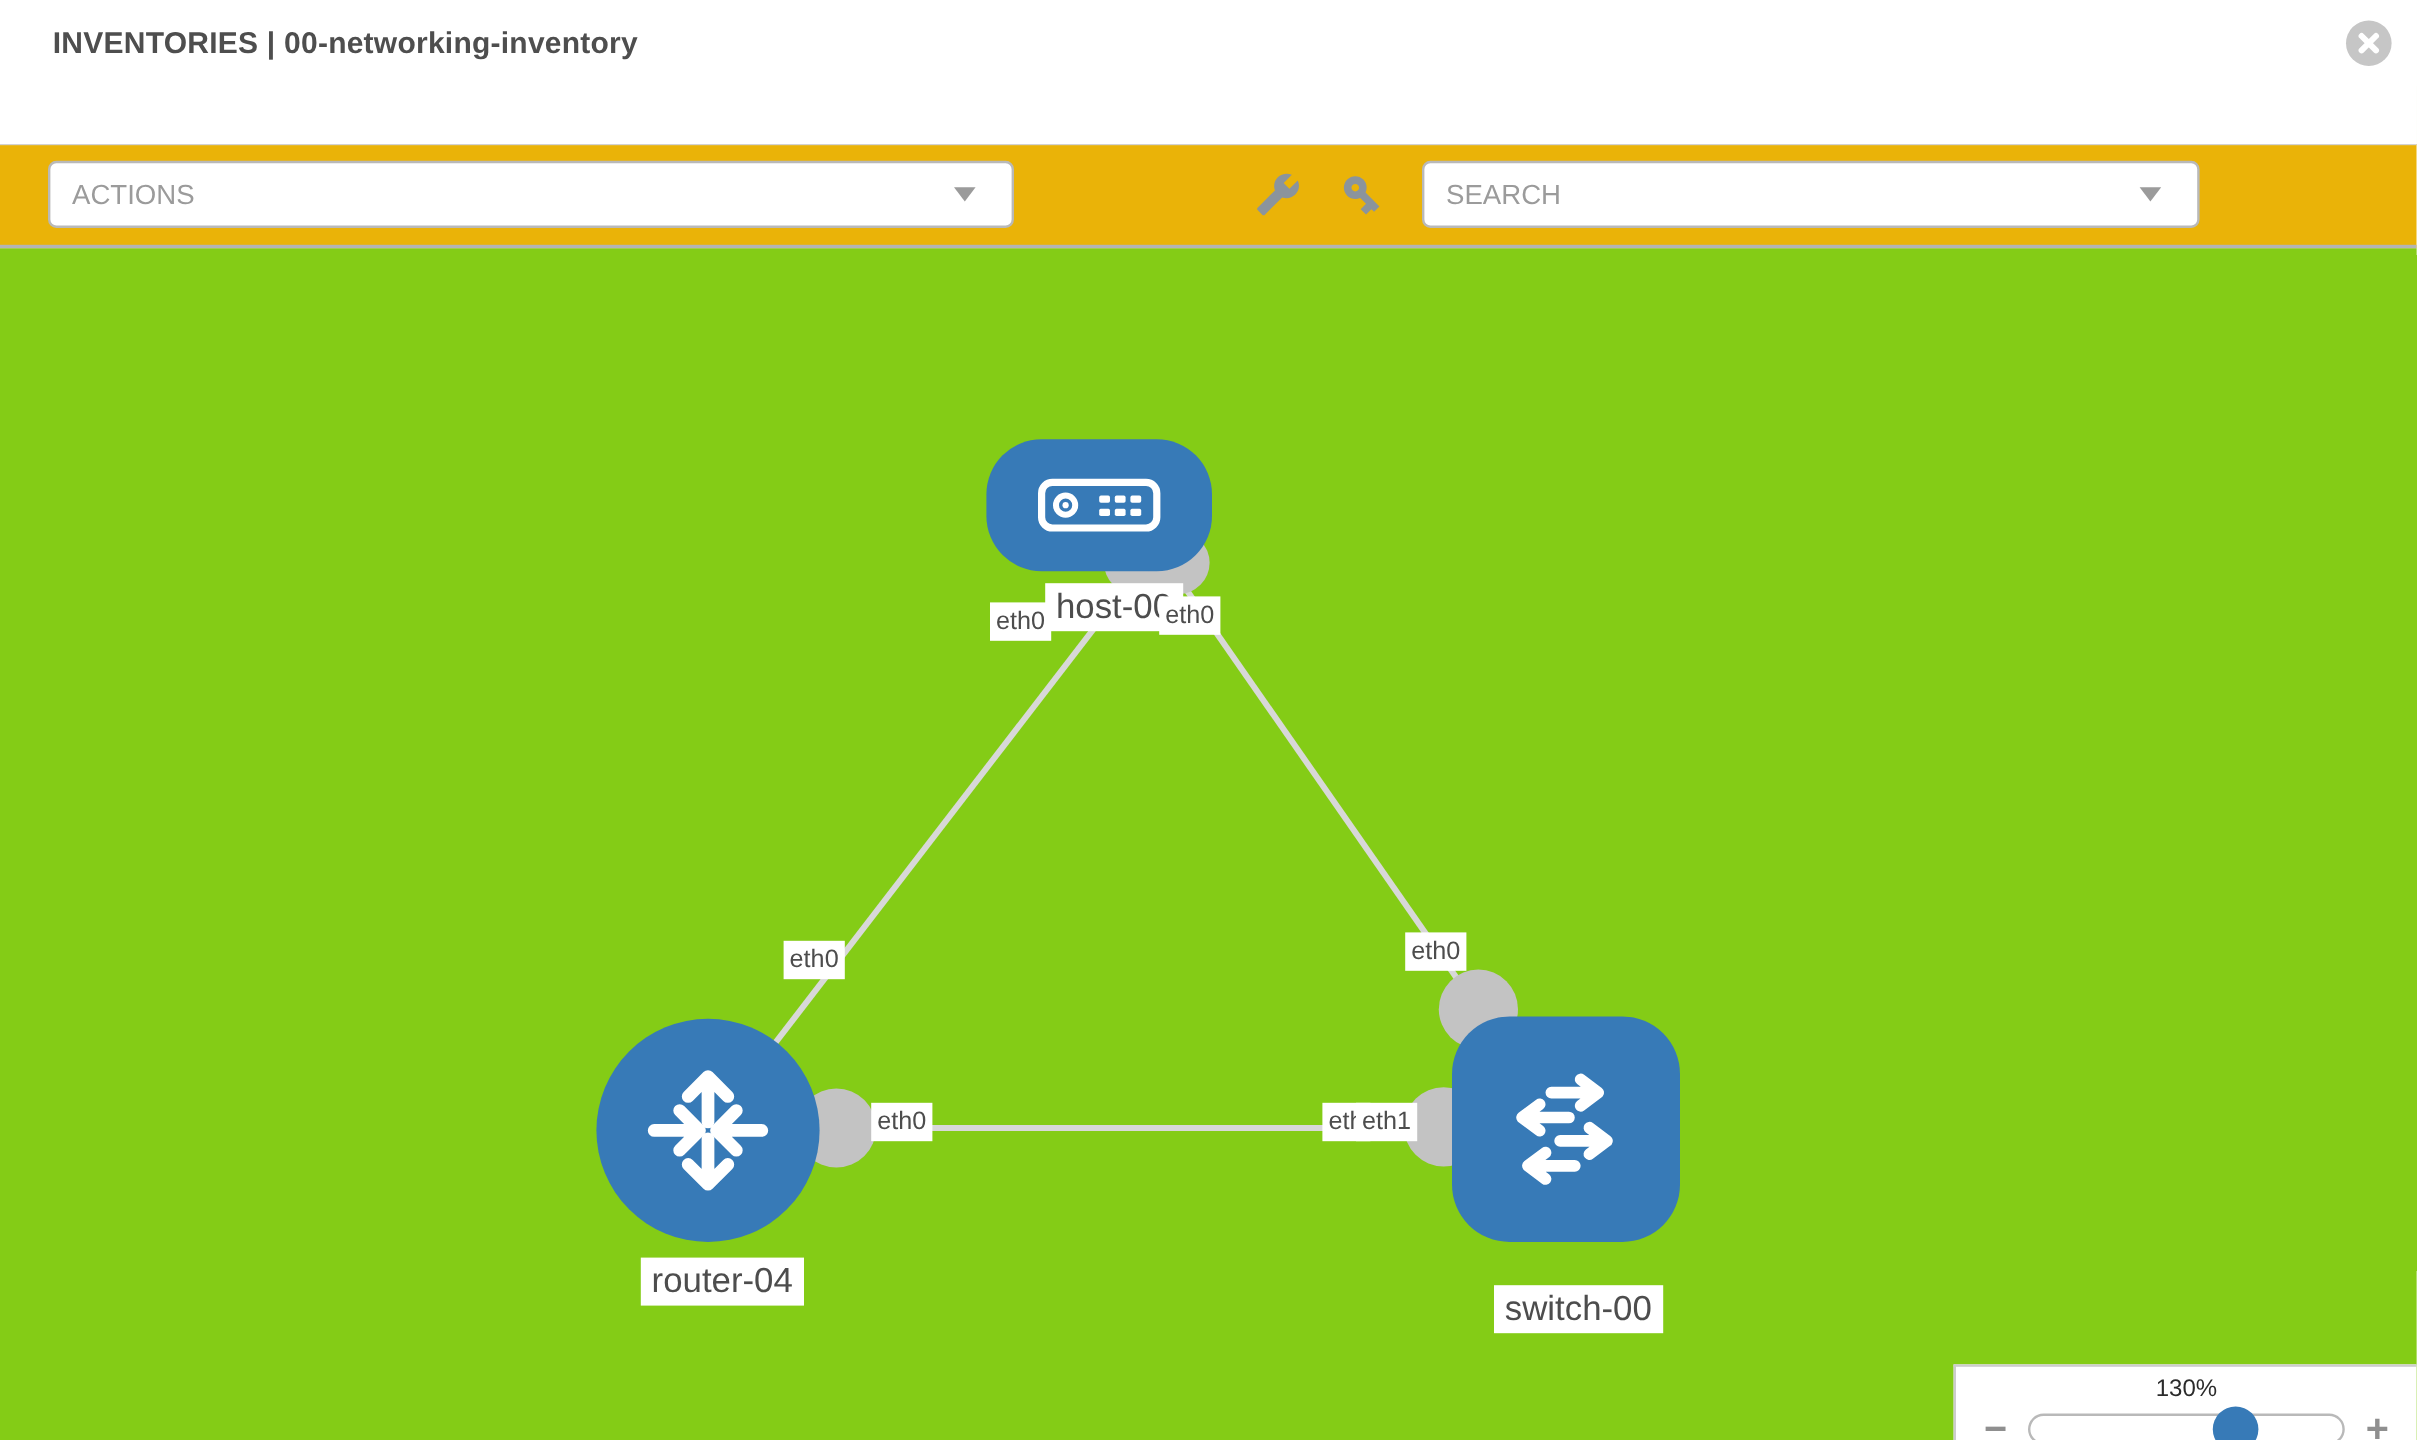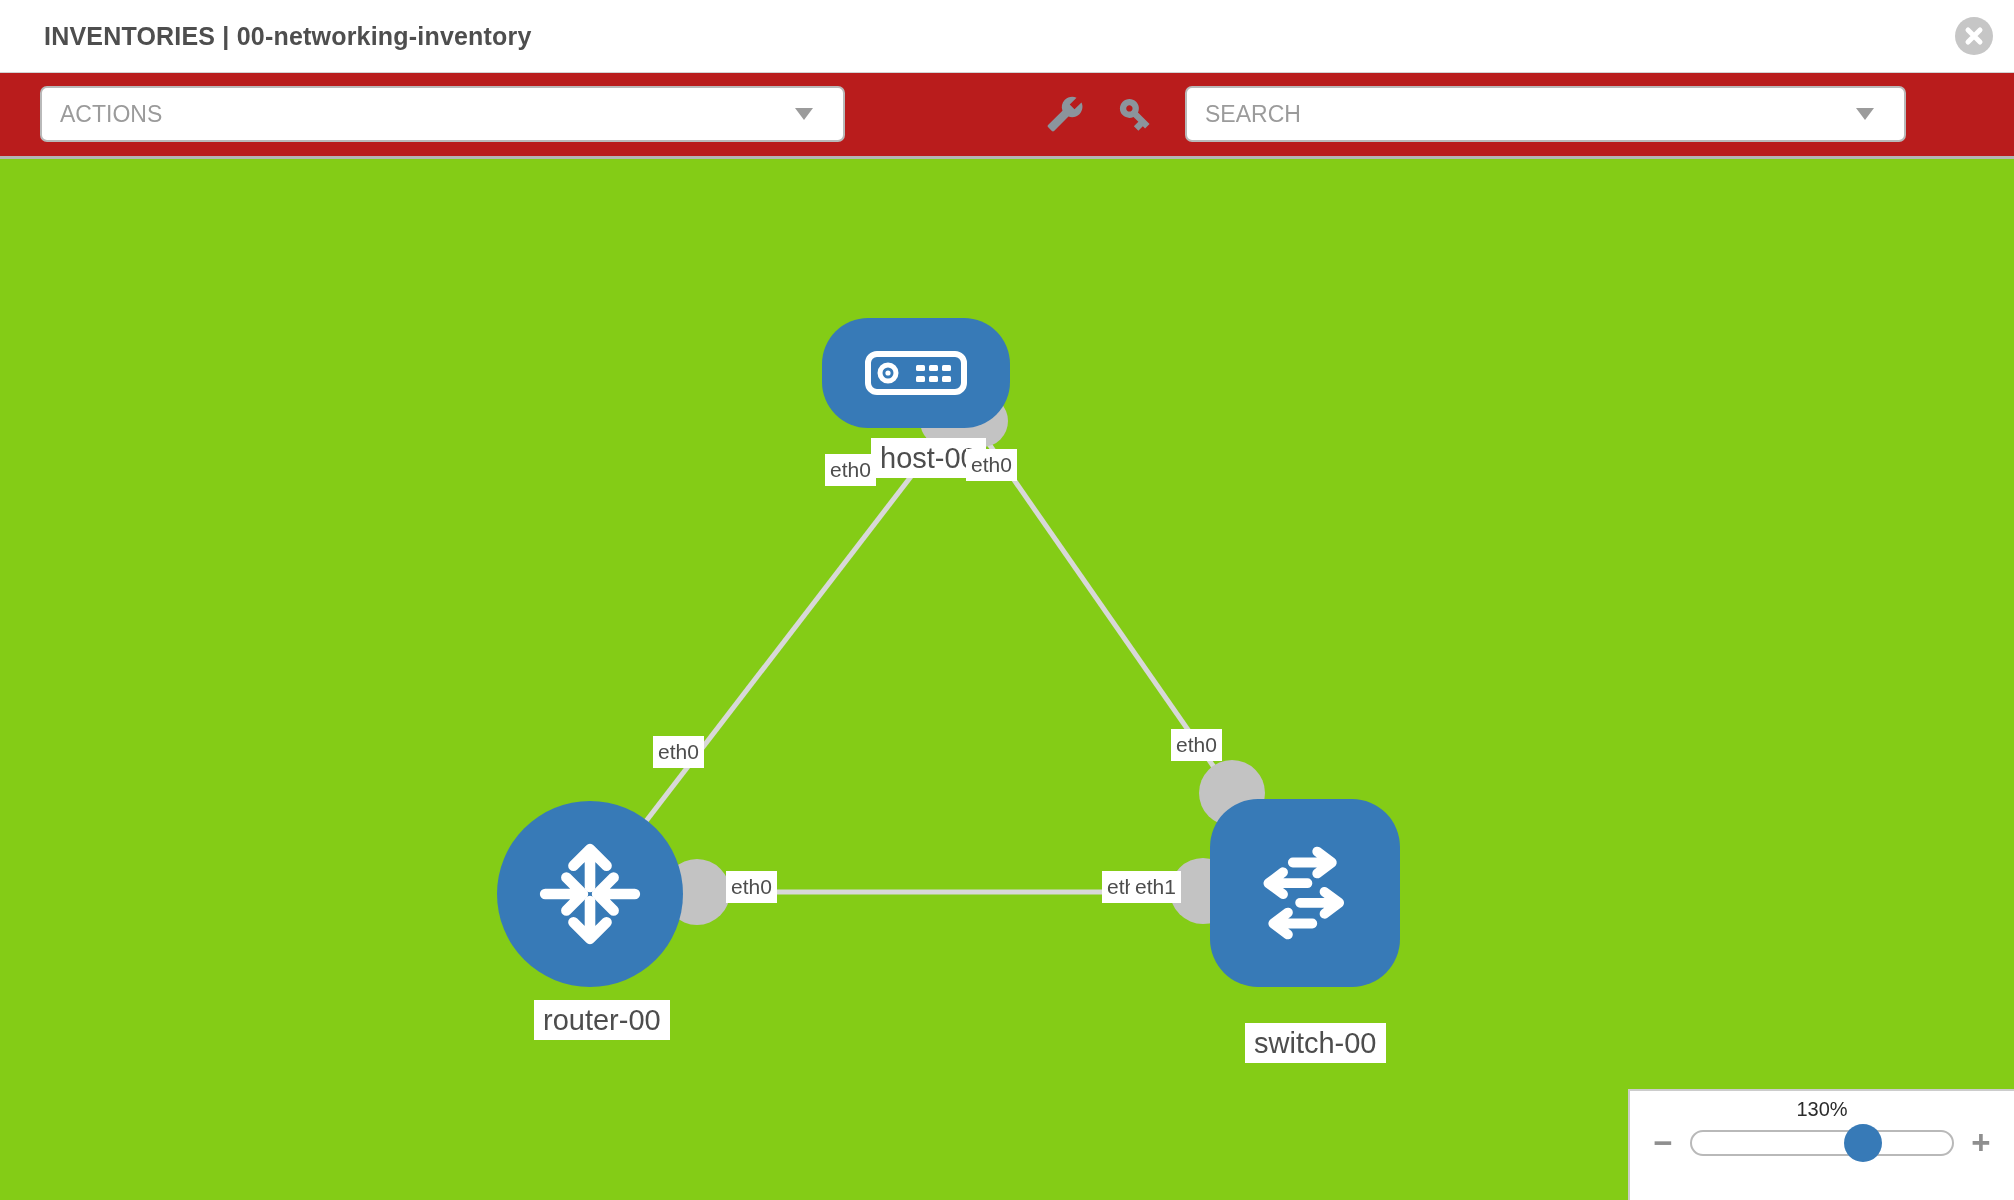--- a/index.html
+++ b/index.html
@@ -8,30 +8,30 @@
 
   
   .header{position:relative;height:72px;background:#fff;}
   .header .title{position:absolute;left:44px;top:0;line-height:72px;
                  font-size:25px;font-weight:bold;color:#4e4e4e;letter-spacing:.2px;}
   .close-btn{position:absolute;right:21px;top:17px;width:38px;height:38px;border:none;
              padding:0;background:#c6c6c6;border-radius:50%;cursor:pointer;}
   .close-btn svg{display:block;margin:9px auto;}
 
   
-  .toolbar{position:relative;height:83px;background:#b91c1c;
-           border-top:1px solid #d2d2d2;border-bottom:3px solid #b4b4b4;}
+  .toolbar{position:relative;height:83px;background:#eab308;
+           border-top:1px solid #d2d2d2;border-bottom:3px solid #b4b4b4;margin-top:48px;}
   .select{position:absolute;top:13px;height:56px;background:#fff;
           border:2px solid #b9b9b9;border-radius:7px;box-sizing:border-box;
           display:flex;align-items:center;cursor:pointer;}
   .select .sel-label{padding-left:18px;font-size:23px;color:#9b9b9b;flex:1;}
   .caret{width:0;height:0;border-left:9px solid transparent;border-right:9px solid transparent;
          border-top:12px solid #9b9b9b;margin-right:30px;}
   .select.actions{left:40px;width:805px;}
-  .select.search{left:1185px;width:721px;}
+  .select.search{left:1185px;width:648px;}
   .tool-icon{position:absolute;top:22px;width:38px;height:38px;cursor:pointer;}
   .tool-icon.wrench{left:1046px;transform:scaleX(-1);}
   .tool-icon.key{left:1116px;transform:rotate(45deg);}
 
   
   .canvas{position:relative;width:2014px;height:1042px;background:#84cc16;overflow:hidden;padding-left:16px;}
   .links-svg{position:absolute;left:0;top:0;z-index:1;}
   .node{position:absolute;z-index:2;background:#377ab7;display:flex;
         align-items:center;justify-content:center;cursor:pointer;}
   .node.host{left:822px;top:159px;width:188px;height:110px;border-radius:46px;}
@@ -141,21 +141,21 @@
     <div class="chip node-label" style="left:871px;top:279px;">host-00</div>
     <div class="chip" style="left:966px;top:290px;">eth0</div>
 
     <div class="chip" style="left:653px;top:577px;">eth0</div>
     <div class="chip" style="left:1171px;top:570px;">eth0</div>
 
     <div class="chip" style="left:726px;top:712px;">eth0</div>
     <div class="chip clipped" style="left:1102px;top:712px;">eth0</div>
     <div class="chip front" style="left:1130px;top:712px;">eth1</div>
 
-    <div class="chip node-label" style="left:534px;top:841px;">router-00</div>
+    <div class="chip node-label" style="left:534px;top:841px;">router-04</div>
     <div class="chip node-label" style="left:1245px;top:864px;">switch-00</div>
 
     <div class="zoom-panel">
       <div class="zoom-level">130%</div>
       <div class="zoom-row">
         <div class="zoom-btn">−</div>
         <div class="zoom-track">
           <div class="zoom-handle"></div>
         </div>
         <div class="zoom-btn">+</div>

